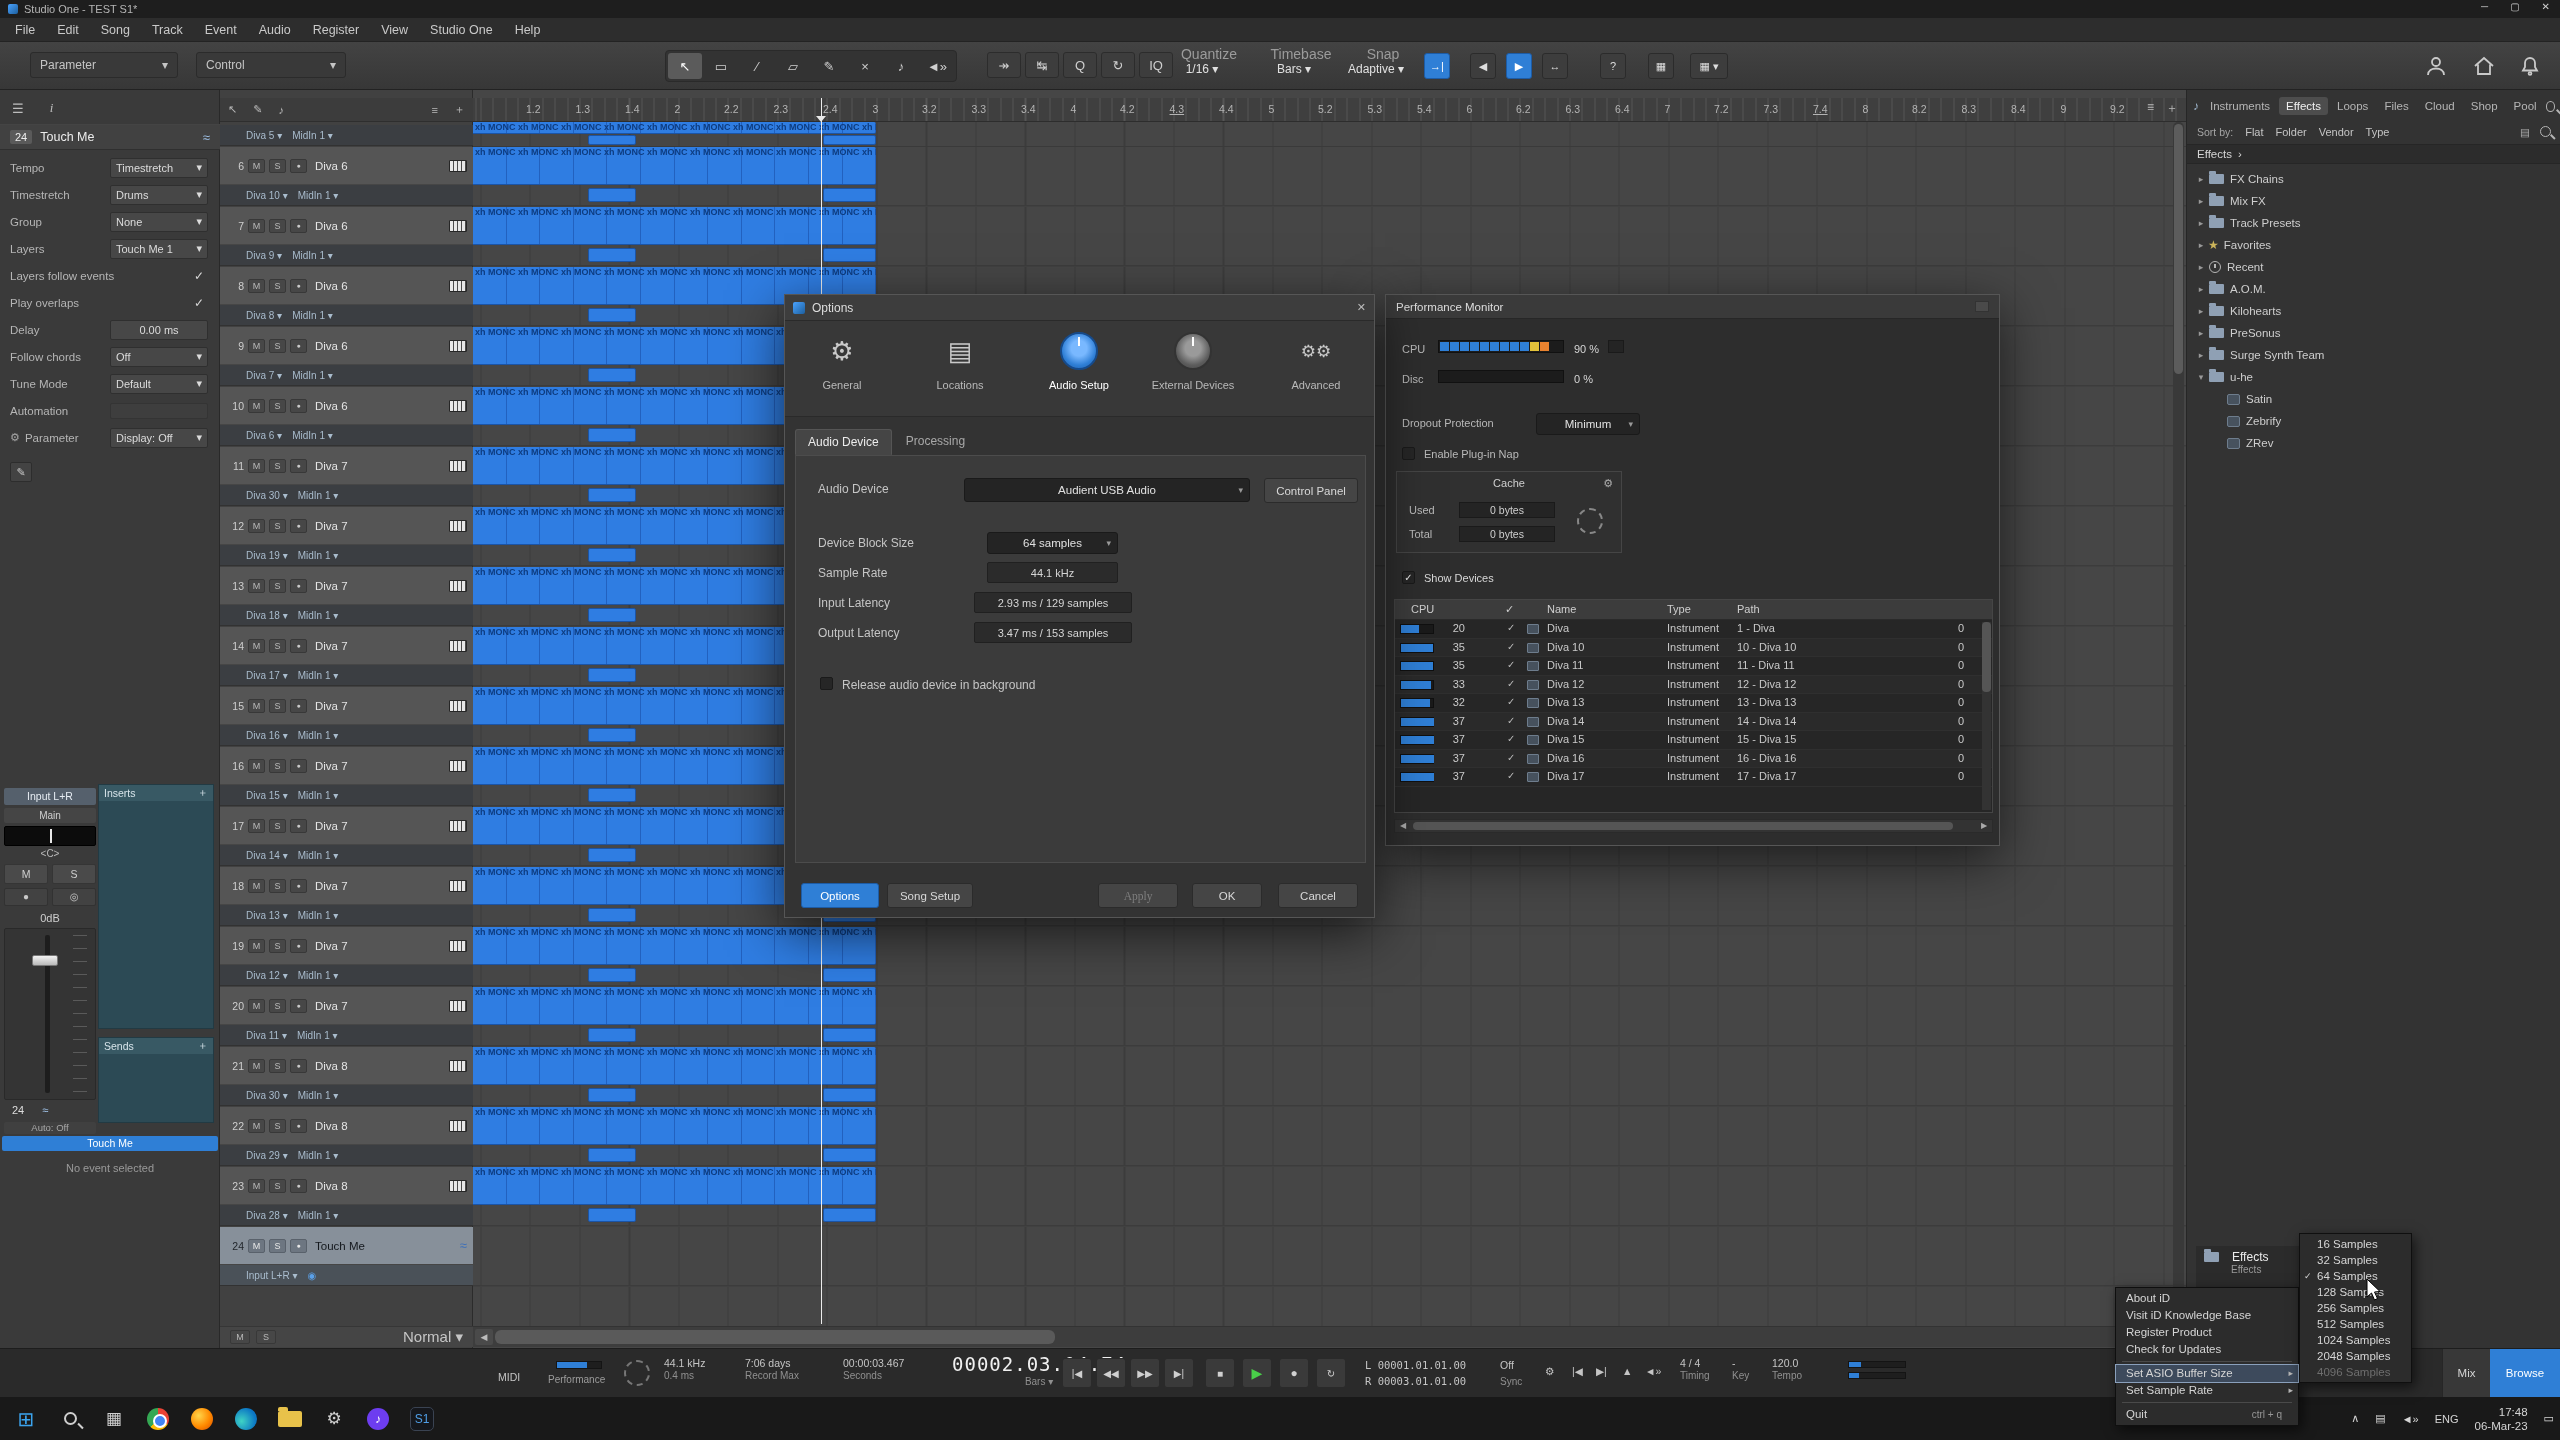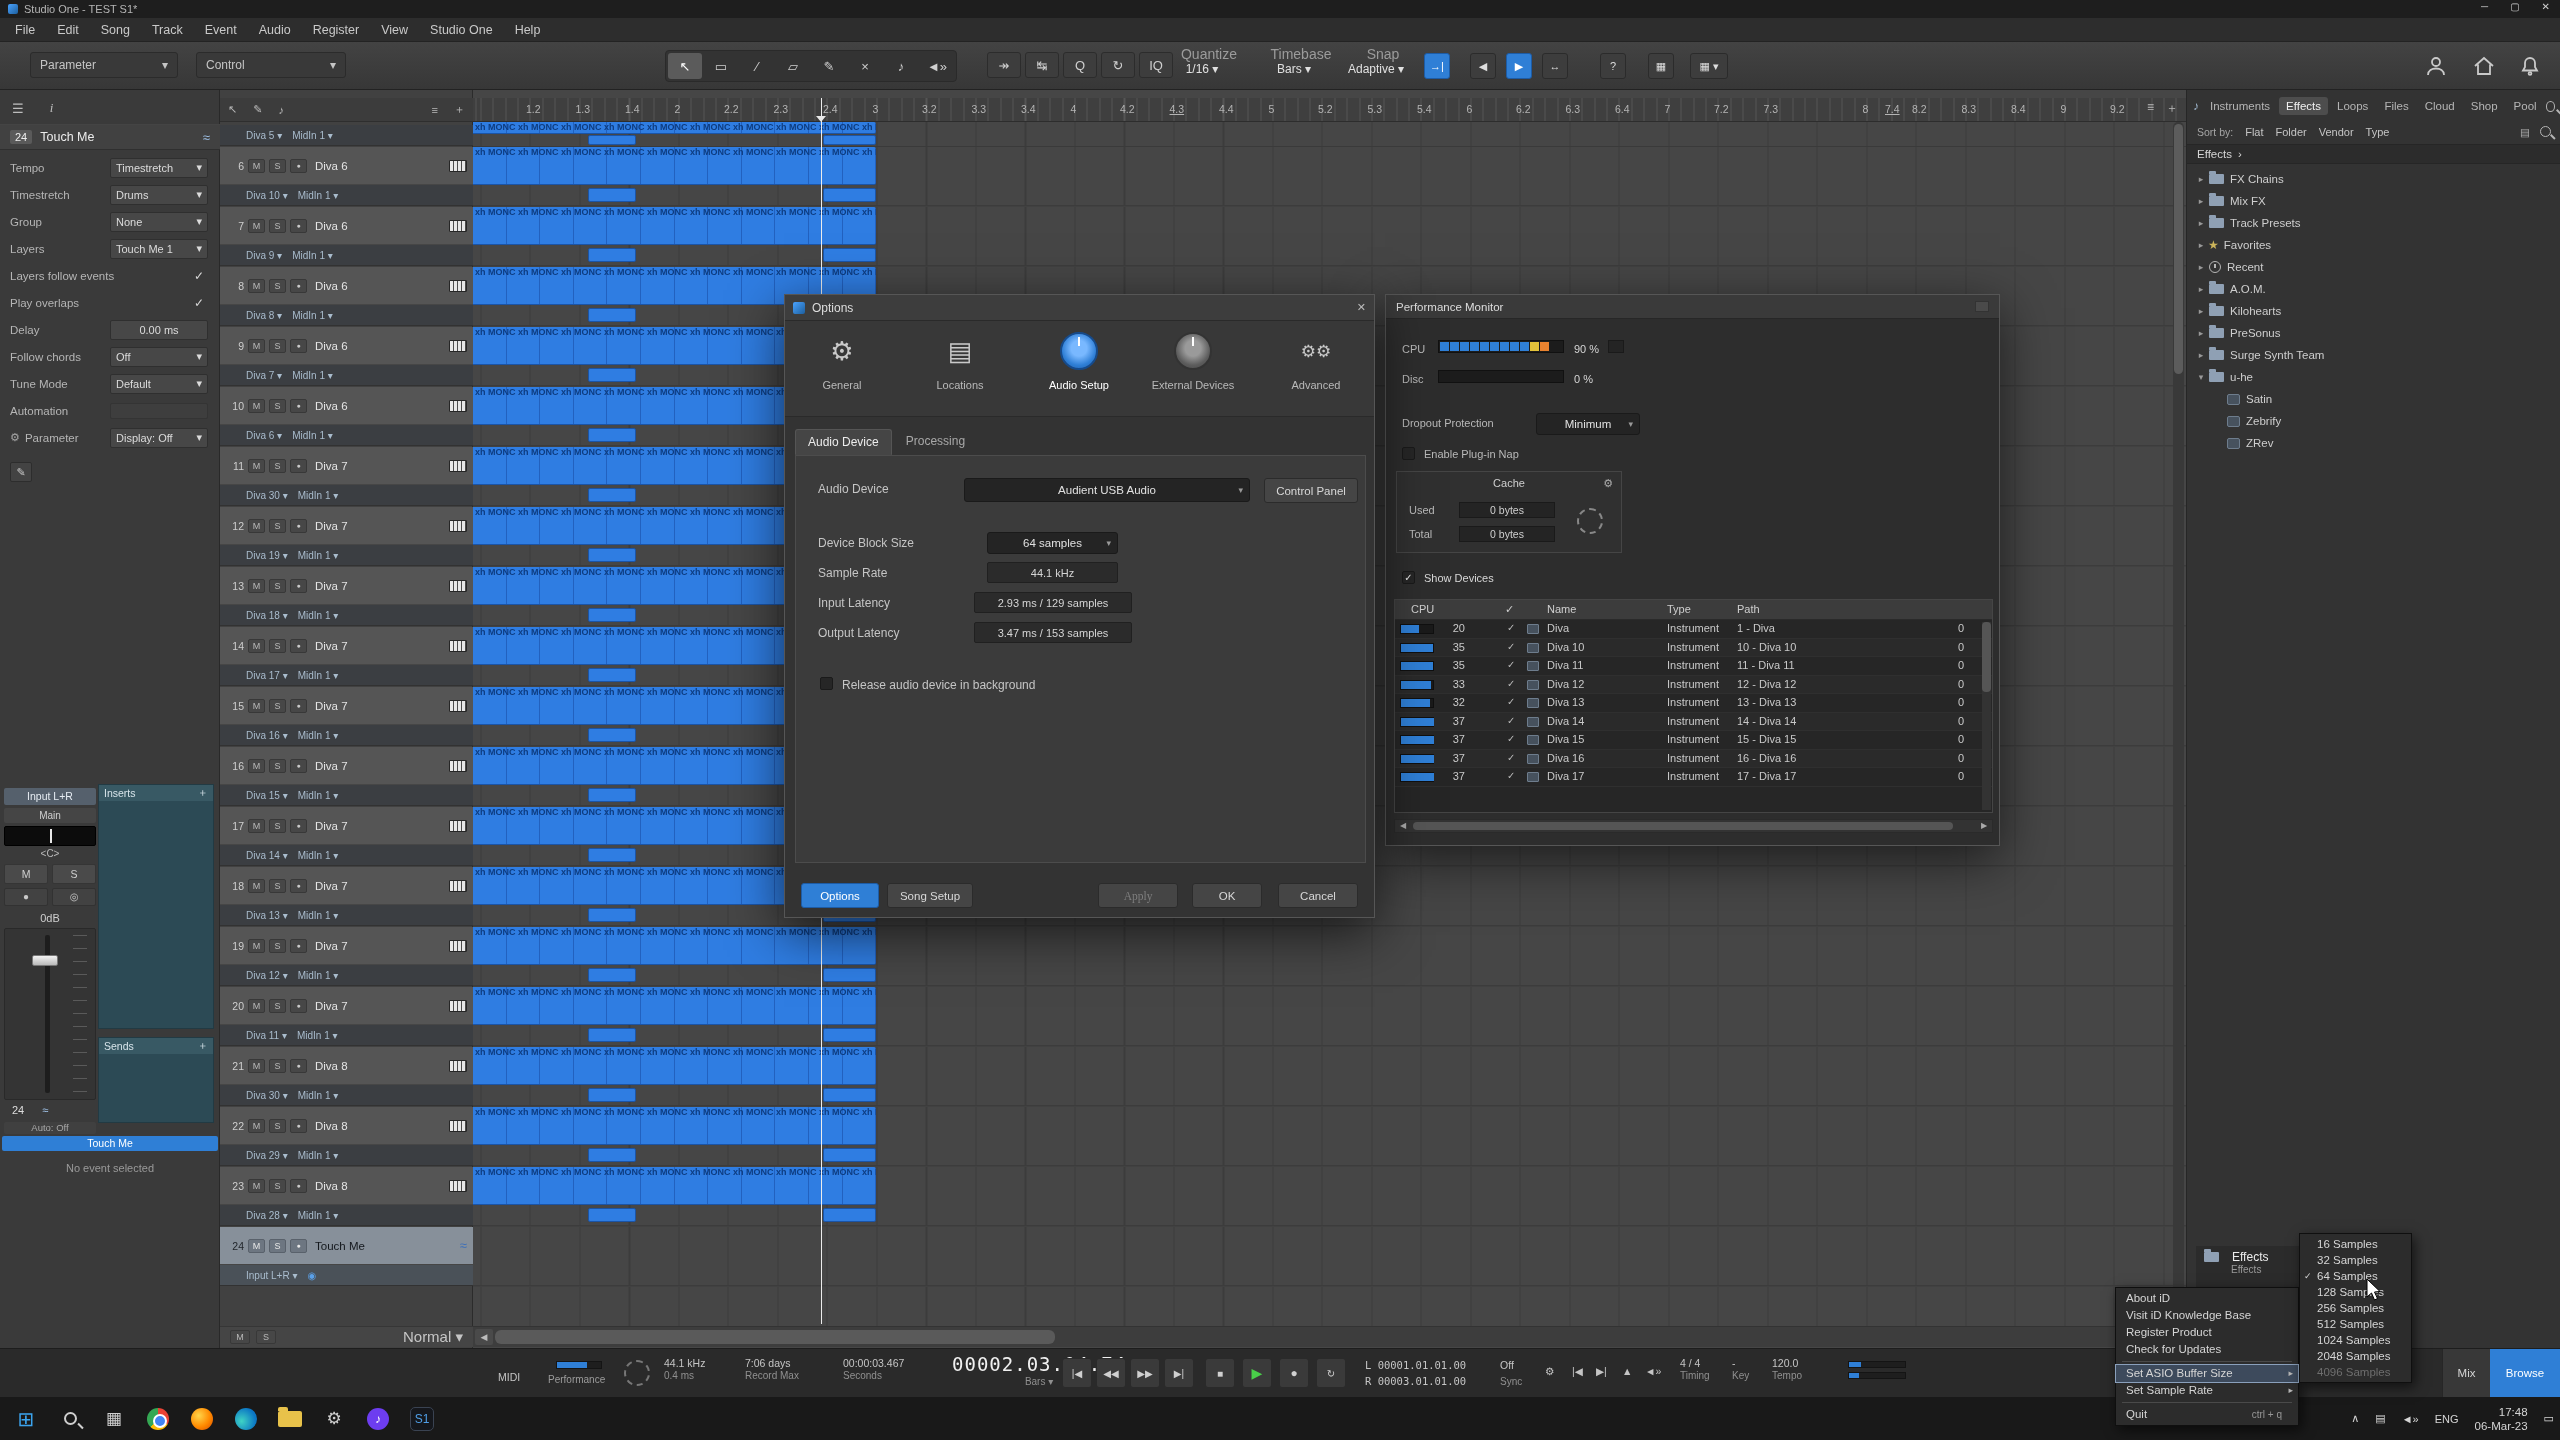--- a/index.html
+++ b/index.html
@@ -785,21 +785,21 @@
         <span class="ruler-label" style="left: 849px;">5.2</span>
         <span class="ruler-label" style="left: 898.5px;">5.3</span>
         <span class="ruler-label" style="left: 948px;">5.4</span>
         <span class="ruler-label" style="left: 997.5px;">6</span>
         <span class="ruler-label" style="left: 1047px;">6.2</span>
         <span class="ruler-label" style="left: 1096.5px;">6.3</span>
         <span class="ruler-label" style="left: 1146px;">6.4</span>
         <span class="ruler-label" style="left: 1195.5px;">7</span>
         <span class="ruler-label" style="left: 1245px;">7.2</span>
         <span class="ruler-label" style="left: 1294.5px;">7.3</span>
-        <span class="ruler-label" style="left: 1416px; text-decoration: underline;">7.4</span>
+        <span class="ruler-label" style="left: 1344px; text-decoration: underline;">7.4</span>
         <span class="ruler-label" style="left: 1393.5px;">8</span>
         <span class="ruler-label" style="left: 1443px;">8.2</span>
         <span class="ruler-label" style="left: 1492.5px;">8.3</span>
         <span class="ruler-label" style="left: 1542px;">8.4</span>
         <span class="ruler-label" style="left: 1591.5px;">9</span>
         <span class="ruler-label" style="left: 1641px;">9.2</span>
       </div>
     <div id="ruler-icons">
       <span>≡</span>
       <span>＋</span>

